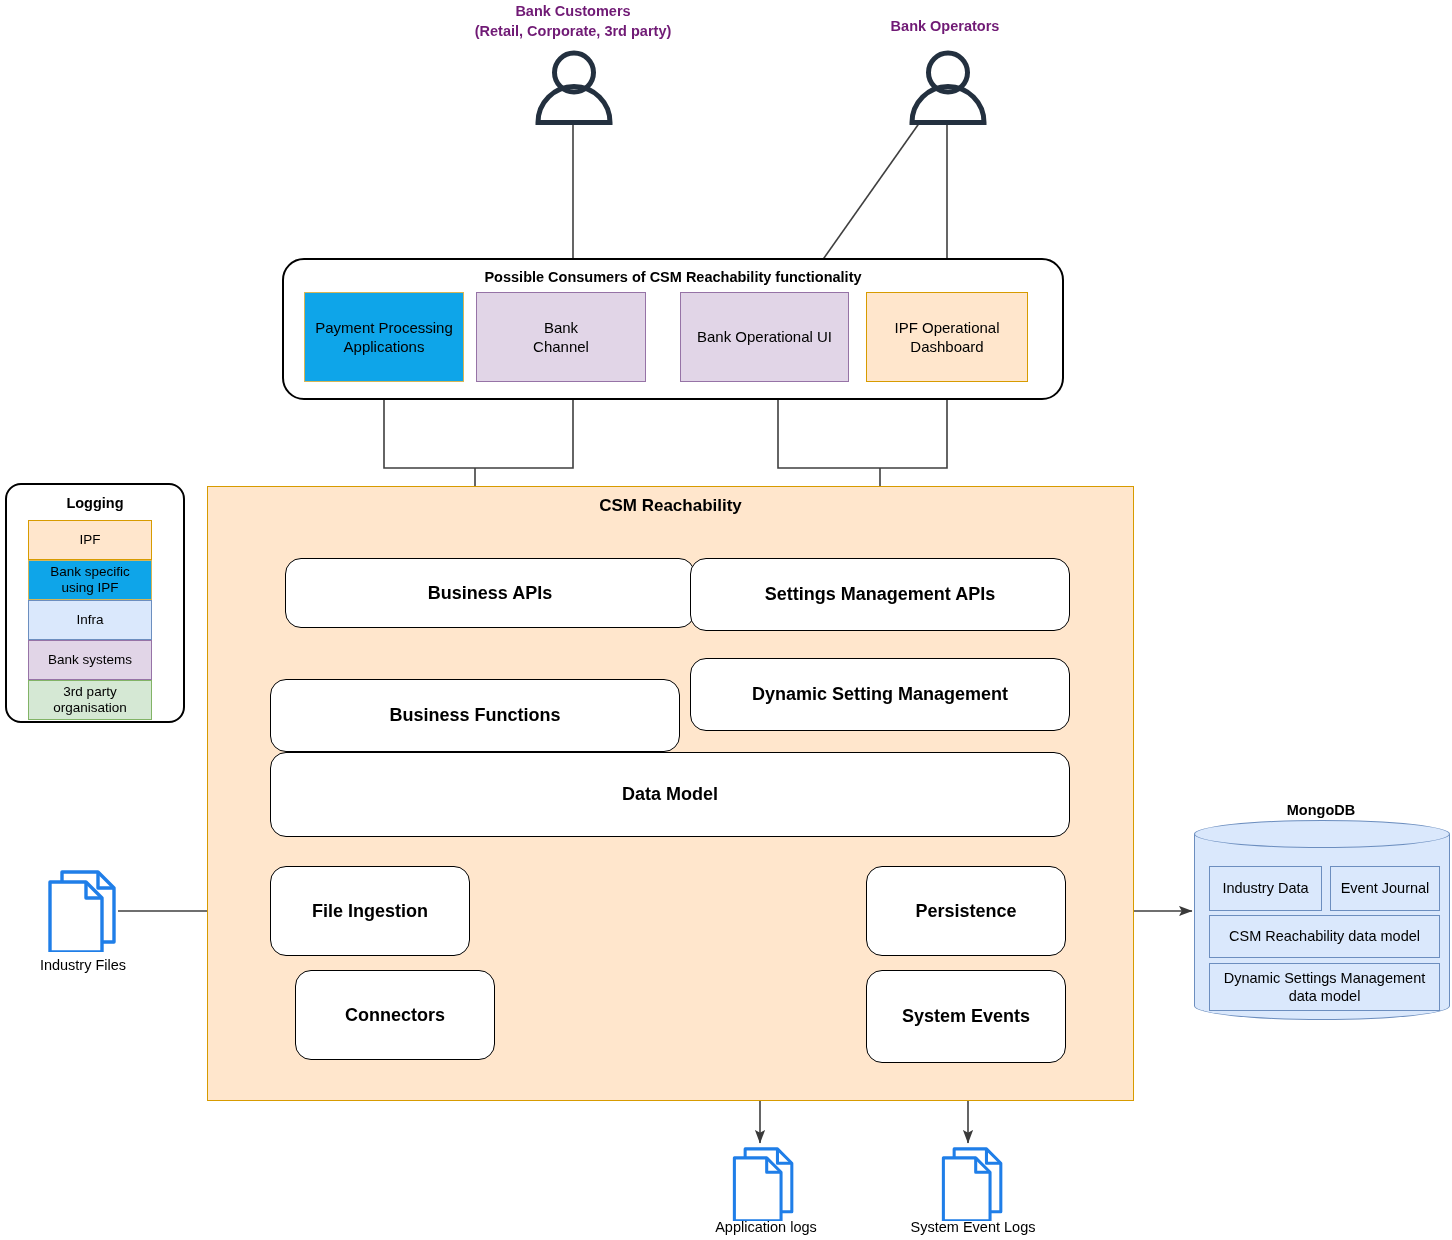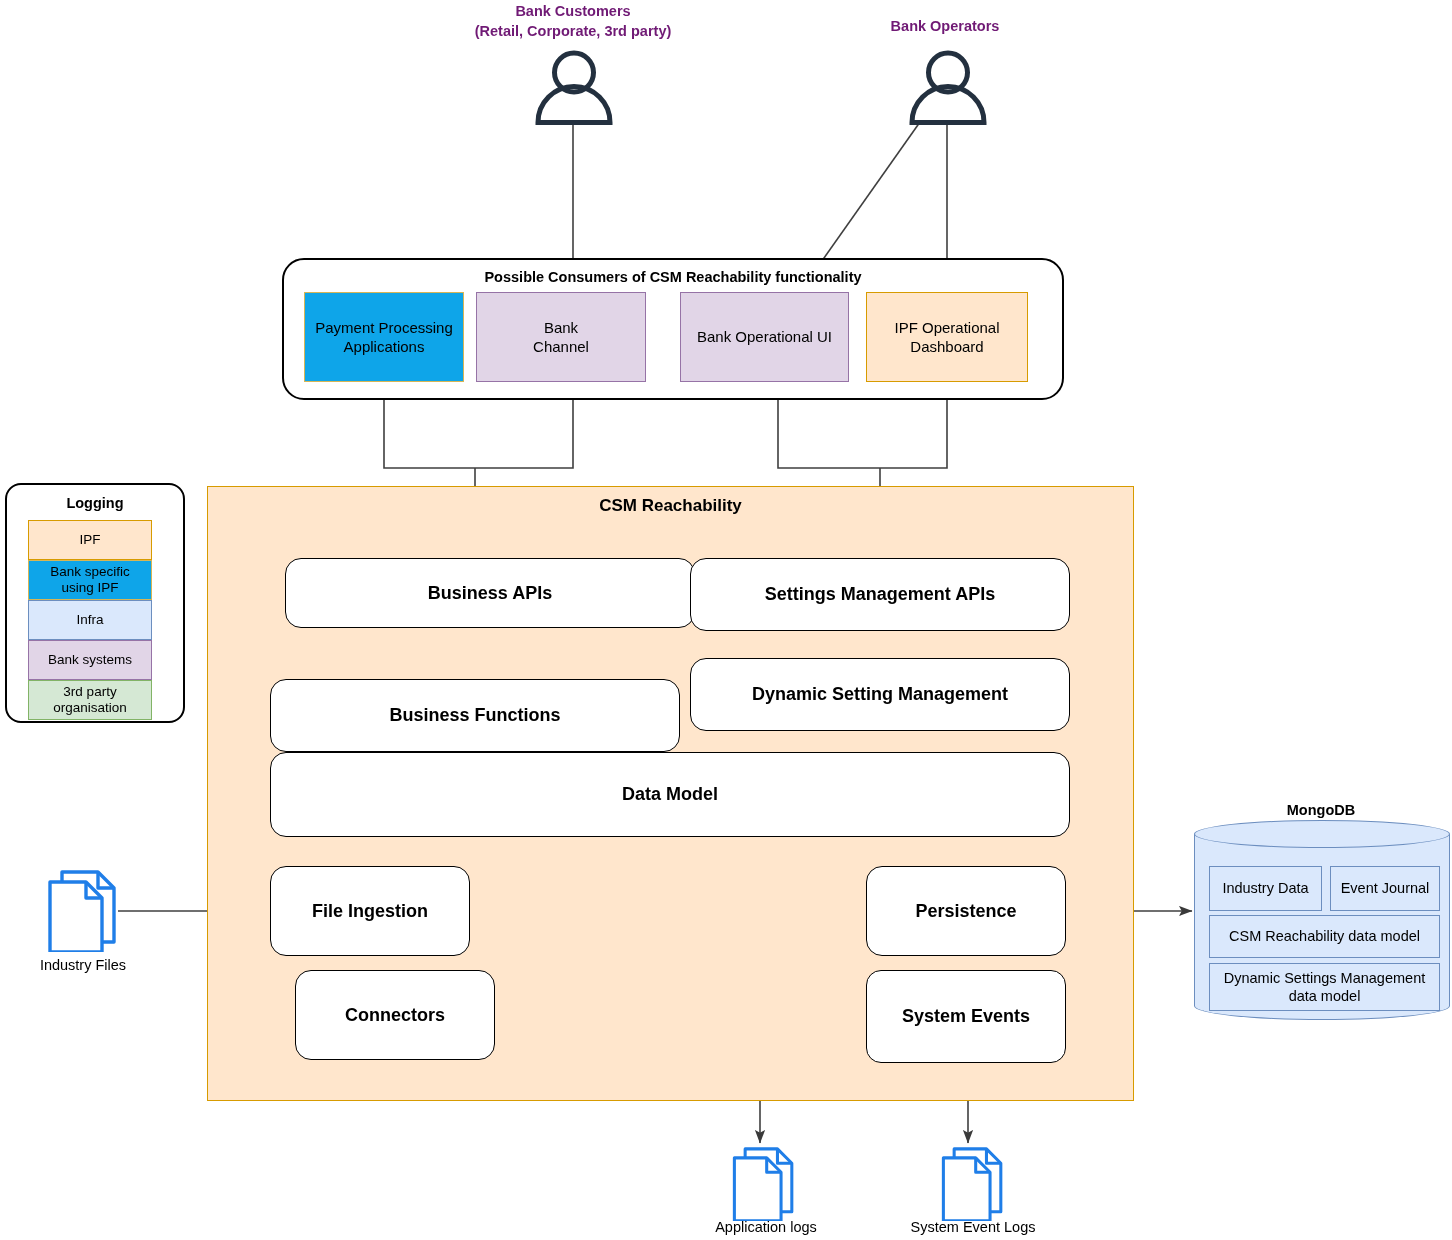--- a/index.html
+++ b/index.html
@@ -262,21 +262,21 @@
 
   <div class="mod" style="left:270px; top:679px; width:410px; height:73px;">Business Functions</div>
   <div class="mod" style="left:690px; top:658px; width:380px; height:73px;">Dynamic Setting Management</div>
 
   <div class="mod" style="left:270px; top:752px; width:800px; height:85px;">Data Model</div>
 
   <div class="mod" style="left:270px; top:866px; width:200px; height:90px;">File Ingestion</div>
   <div class="mod" style="left:866px; top:866px; width:200px; height:90px;">Persistence</div>
 
   <div class="mod" style="left:270px; top:970px; width:200px; height:90px;margin-left:25px;">Connectors</div>
-  <div class="mod" style="left:866px; top:970px; width:200px; height:93px;border-radius:15px;">System Events</div>
+  <div class="mod" style="left:866px; top:970px; width:200px; height:93px;">System Events</div>
 
   <div class="mongo-title" style="left:1192px; top:802px; width:258px;">MongoDB</div>
   <div class="cyl-wrap node" style="left:1194px; top:820px; width:256px; height:200px;">
     <div class="cyl-bot"></div>
     <div class="cyl-body"></div>
     <div class="cyl-top"></div>
   </div>
   <div class="mongo-item" style="left:1209px; top:866px; width:113px; height:45px;">Industry Data</div>
   <div class="mongo-item" style="left:1330px; top:866px; width:110px; height:45px;">Event Journal</div>
   <div class="mongo-item" style="left:1209px; top:915px; width:231px; height:43px;">CSM Reachability data model</div>

